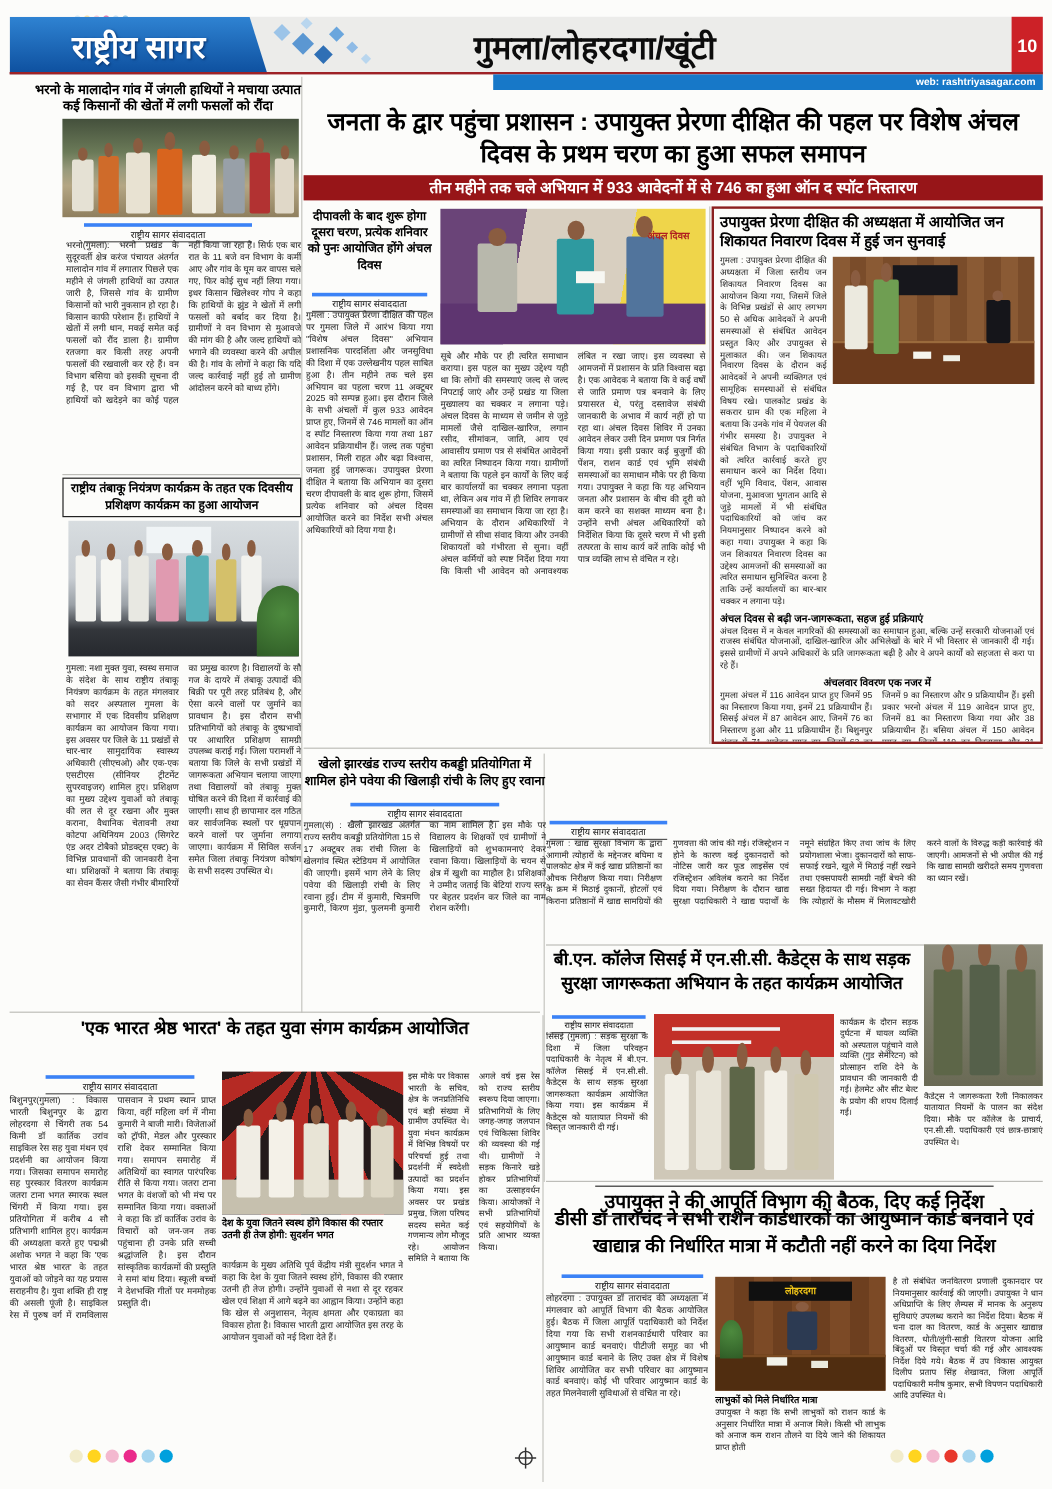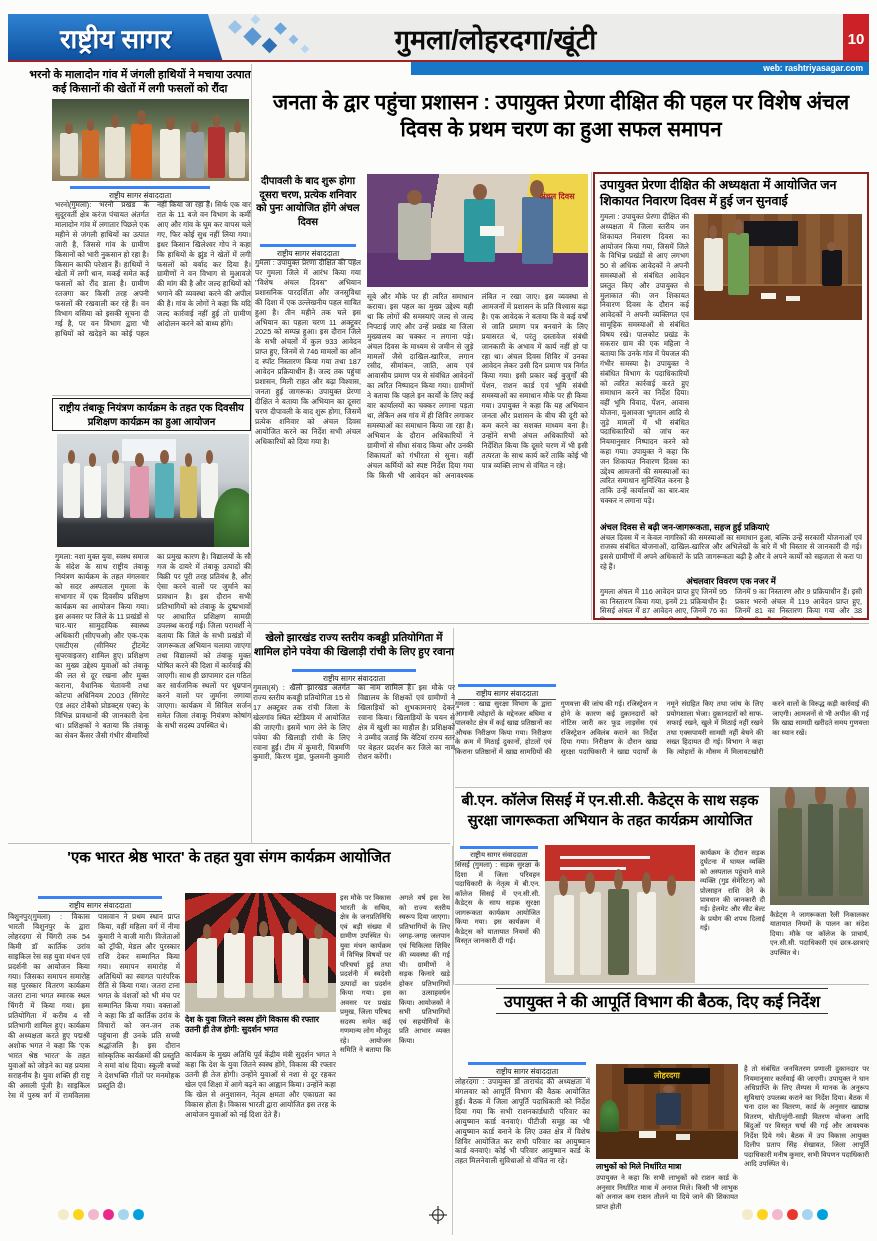--- a/index.html
+++ b/index.html
@@ -113,20 +113,21 @@
     <div class="fig" style="left:26%;top:26%;width:9%;height:48%;background:#e8e8e2;"></div>
     <div class="fig" style="left:38%;top:28%;width:10%;height:46%;background:#e09ab0;"></div>
     <div class="fig" style="left:51%;top:26%;width:10%;height:48%;background:#58b0b8;"></div>
     <div class="fig" style="left:64%;top:28%;width:9%;height:46%;background:#d4c06a;"></div>
     <div class="fig" style="left:75%;top:26%;width:9%;height:48%;background:#f2f2ee;"></div>
     <div class="abs" style="right:-4%;bottom:0;width:22%;height:52%;background:radial-gradient(circle at 50% 40%,#4d8a3e,#2f5c26);border-radius:50% 50% 0 0;"></div>
   </div>
   <div class="abs body cols2" style="left:55px;top:552px;width:196px;height:290px;">गुमला: नशा मुक्त युवा, स्वस्थ समाज के संदेश के साथ राष्ट्रीय तंबाकू नियंत्रण कार्यक्रम के तहत मंगलवार को सदर अस्पताल गुमला के सभागार में एक दिवसीय प्रशिक्षण कार्यक्रम का आयोजन किया गया। इस अवसर पर जिले के 11 प्रखंडों से चार-चार सामुदायिक स्वास्थ्य अधिकारी (सीएचओ) और एक-एक एसटीएस (सीनियर ट्रीटमेंट सुपरवाइजर) शामिल हुए। प्रशिक्षण का मुख्य उद्देश्य युवाओं को तंबाकू की लत से दूर रखना और मुक्त कराना, वैधानिक चेतावनी तथा कोटपा अधिनियम 2003 (सिगरेट एंड अदर टोबैको प्रोडक्ट्स एक्ट) के विभिन्न प्रावधानों की जानकारी देना था। प्रशिक्षकों ने बताया कि तंबाकू का सेवन कैंसर जैसी गंभीर बीमारियों का प्रमुख कारण है। विद्यालयों के सौ गज के दायरे में तंबाकू उत्पादों की बिक्री पर पूरी तरह प्रतिबंध है, और ऐसा करने वालों पर जुर्माने का प्रावधान है। इस दौरान सभी प्रतिभागियों को तंबाकू के दुष्प्रभावों पर आधारित प्रशिक्षण सामग्री उपलब्ध कराई गई। जिला परामर्शी ने बताया कि जिले के सभी प्रखंडों में जागरूकता अभियान चलाया जाएगा तथा विद्यालयों को तंबाकू मुक्त घोषित करने की दिशा में कार्रवाई की जाएगी। साथ ही छापामार दल गठित कर सार्वजनिक स्थलों पर धूम्रपान करने वालों पर जुर्माना लगाया जाएगा। कार्यक्रम में सिविल सर्जन समेत जिला तंबाकू नियंत्रण कोषांग के सभी सदस्य उपस्थित थे।</div>
 
   <div id="leadhead" class="abs">जनता के द्वार पहुंचा प्रशासन : उपायुक्त प्रेरणा दीक्षित की पहल पर विशेष अंचल दिवस के प्रथम चरण का हुआ सफल समापन</div>
+  <div id="leadbanner" class="abs">तीन महीने तक चले अभियान में 933 आवेदनों में से 746 का हुआ ऑन द स्पॉट निस्तारण</div>
 
   <div class="abs hl ctr" style="left:255px;top:174px;width:106px;font-size:10px;line-height:1.35;">दीपावली के बाद शुरू होगा दूसरा चरण, प्रत्येक शनिवार को पुनः आयोजित होंगे अंचल दिवस</div>
   <div class="abs byline" style="left:260px;top:244px;width:96px;">राष्ट्रीय सागर संवाददाता</div>
   <div class="abs body" style="left:255px;top:258px;width:106px;height:362px;">गुमला : उपायुक्त प्रेरणा दीक्षित की पहल पर गुमला जिले में आरंभ किया गया ''विशेष अंचल दिवस'' अभियान प्रशासनिक पारदर्शिता और जनसुविधा की दिशा में एक उल्लेखनीय पहल साबित हुआ है। तीन महीने तक चले इस अभियान का पहला चरण 11 अक्टूबर 2025 को सम्पन्न हुआ। इस दौरान जिले के सभी अंचलों में कुल 933 आवेदन प्राप्त हुए, जिनमें से 746 मामलों का ऑन द स्पॉट निस्तारण किया गया तथा 187 आवेदन प्रक्रियाधीन हैं। जल्द तक पहुंचा प्रशासन, मिली राहत और बढ़ा विश्वास, जनता हुई जागरूक। उपायुक्त प्रेरणा दीक्षित ने बताया कि अभियान का दूसरा चरण दीपावली के बाद शुरू होगा, जिसमें प्रत्येक शनिवार को अंचल दिवस आयोजित करने का निर्देश सभी अंचल अधिकारियों को दिया गया है।</div>
   <div class="ph ph-ceremony" style="left:367px;top:174px;width:221px;height:113px;">
     <div class="abs" style="left:0;bottom:0;width:100%;height:30%;background:#5e3570;"></div>
     <div class="fig" style="left:14%;top:26%;width:15%;height:50%;background:#b8b8ac;"></div>
     <div class="fig" style="left:44%;top:22%;width:14%;height:56%;background:#2e9aa0;"></div>
     <div class="fig" style="left:70%;top:20%;width:14%;height:60%;background:#51749c;"></div>
     <div class="abs" style="left:51%;top:46%;width:11%;height:9%;background:#f7f7f2;"></div>
@@ -139,21 +140,21 @@
     <div class="ph ph-office" style="position:relative;float:right;width:168px;height:106px;margin:2px 0 3px 5px;">
       <div class="abs" style="left:30%;top:6%;width:32%;height:24%;background:#17171c;"></div>
       <div class="abs" style="left:0;bottom:0;width:100%;height:32%;background:#6b3a1c;border-top:2px solid #9a6a3c;"></div>
       <div class="abs" style="left:40%;bottom:20%;width:9%;height:6%;background:#f5f5ee;"></div>
       <div class="abs" style="left:55%;bottom:18%;width:8%;height:5%;background:#efefe6;"></div>
       <div class="fig" style="left:6%;top:22%;width:11%;height:50%;background:#eceadf;"></div>
       <div class="fig" style="left:20%;top:18%;width:13%;height:58%;background:#6f9e52;"></div>
       <div class="fig" style="right:12%;top:34%;width:12%;height:34%;background:#15151a;"></div>
     </div>
     <div class="body" style="font-size:7.2px;">गुमला : उपायुक्त प्रेरणा दीक्षित की अध्यक्षता में जिला स्तरीय जन शिकायत निवारण दिवस का आयोजन किया गया, जिसमें जिले के विभिन्न प्रखंडों से आए लगभग 50 से अधिक आवेदकों ने अपनी समस्याओं से संबंधित आवेदन प्रस्तुत किए और उपायुक्त से मुलाकात की। जन शिकायत निवारण दिवस के दौरान कई आवेदकों ने अपनी व्यक्तिगत एवं सामूहिक समस्याओं से संबंधित विषय रखे। पालकोट प्रखंड के सकरार ग्राम की एक महिला ने बताया कि उनके गांव में पेयजल की गंभीर समस्या है। उपायुक्त ने संबंधित विभाग के पदाधिकारियों को त्वरित कार्रवाई करते हुए समाधान करने का निर्देश दिया। वहीं भूमि विवाद, पेंशन, आवास योजना, मुआवजा भुगतान आदि से जुड़े मामलों में भी संबंधित पदाधिकारियों को जांच कर नियमानुसार निष्पादन करने को कहा गया। उपायुक्त ने कहा कि जन शिकायत निवारण दिवस का उद्देश्य आमजनों की समस्याओं का त्वरित समाधान सुनिश्चित करना है ताकि उन्हें कार्यालयों का बार-बार चक्कर न लगाना पड़े।</div>
-    <div class="hl" style="font-size:8.5px;margin-top:15px;">अंचल दिवस से बढ़ी जन-जागरूकता, सहज हुई प्रक्रियाएं</div>
+    <div class="hl" style="font-size:8.5px;margin-top:3px;">अंचल दिवस से बढ़ी जन-जागरूकता, सहज हुई प्रक्रियाएं</div>
     <div class="body" style="font-size:7.2px;margin-top:1px;">अंचल दिवस में न केवल नागरिकों की समस्याओं का समाधान हुआ, बल्कि उन्हें सरकारी योजनाओं एवं राजस्व संबंधित योजनाओं, दाखिल-खारिज और अभिलेखों के बारे में भी विस्तार से जानकारी दी गई। इससे ग्रामीणों में अपने अधिकारों के प्रति जागरूकता बढ़ी है और वे अपने कार्यों को सहजता से करा पा रहे हैं।</div>
     <div class="hl ctr" style="font-size:8.5px;margin-top:3px;">अंचलवार विवरण एक नजर में</div>
     <div class="body cols2" style="font-size:7.2px;margin-top:1px;">गुमला अंचल में 116 आवेदन प्राप्त हुए जिनमें 95 का निस्तारण किया गया, इनमें 21 प्रक्रियाधीन हैं। सिसई अंचल में 87 आवेदन आए, जिनमें 76 का निस्तारण हुआ और 11 प्रक्रियाधीन हैं। बिशुनपुर अंचल में 71 आवेदन प्राप्त हुए, जिनमें 63 का निस्तारण और 8 प्रक्रियाधीन हैं। घाघरा अंचल में 50 आवेदन आए, जिनमें 48 का निस्तारण और 2 प्रक्रियाधीन हैं। रायडीह अंचल में 18 आवेदन आए, जिनमें 9 का निस्तारण और 9 प्रक्रियाधीन हैं। इसी प्रकार भरनो अंचल में 119 आवेदन प्राप्त हुए, जिनमें 81 का निस्तारण किया गया और 38 प्रक्रियाधीन हैं। बसिया अंचल में 150 आवेदन प्राप्त हुए, जिनमें 119 का निस्तारण और 31 प्रक्रियाधीन हैं। कामडारा अंचल में 81 आवेदन आए, जिनमें 64 का निस्तारण किया गया।</div>
   </div>
 
   <div class="abs hl ctr" style="left:253px;top:630px;width:202px;font-size:10.5px;line-height:1.35;">खेलो झारखंड राज्य स्तरीय कबड्डी प्रतियोगिता में शामिल होने पवेया की खिलाड़ी रांची के लिए हुए रवाना</div>
   <div class="abs byline" style="left:292px;top:669px;width:124px;">राष्ट्रीय सागर संवाददाता</div>
   <div class="abs body cols2" style="left:253px;top:683px;width:202px;height:160px;">गुमला(सं) : खेलो झारखंड अंतर्गत राज्य स्तरीय कबड्डी प्रतियोगिता 15 से 17 अक्टूबर तक रांची जिला के खेलगांव स्थित स्टेडियम में आयोजित की जाएगी। इसमें भाग लेने के लिए पवेया की खिलाड़ी रांची के लिए रवाना हुईं। टीम में कुमारी, चित्रमणि कुमारी, किरण मुंडा, फुलमनी कुमारी का नाम शामिल है। इस मौके पर विद्यालय के शिक्षकों एवं ग्रामीणों ने खिलाड़ियों को शुभकामनाएं देकर रवाना किया। खिलाड़ियों के चयन से क्षेत्र में खुशी का माहौल है। प्रशिक्षकों ने उम्मीद जताई कि बेटियां राज्य स्तर पर बेहतर प्रदर्शन कर जिले का नाम रोशन करेंगी।</div>
 
   <div class="abs byline" style="left:458px;top:684px;width:98px;">राष्ट्रीय सागर संवाददाता</div>
@@ -188,20 +189,21 @@
     <div class="fig" style="left:26%;top:34%;width:14%;height:54%;background:#f4f1e8;"></div>
     <div class="fig" style="left:45%;top:36%;width:14%;height:52%;background:#e8e4d6;"></div>
     <div class="fig" style="left:64%;top:34%;width:14%;height:54%;background:#f0ede4;"></div>
     <div class="fig" style="left:82%;top:38%;width:13%;height:50%;background:#ded8c6;"></div>
   </div>
   <div class="abs caption" style="left:185px;top:1015px;width:151px;">देश के युवा जितने स्वस्थ होंगे विकास की रफ्तार उतनी ही तेज होगी: सुदर्शन भगत</div>
   <div class="abs body" style="left:185px;top:1050px;width:151px;height:185px;">कार्यक्रम के मुख्य अतिथि पूर्व केंद्रीय मंत्री सुदर्शन भगत ने कहा कि देश के युवा जितने स्वस्थ होंगे, विकास की रफ्तार उतनी ही तेज होगी। उन्होंने युवाओं से नशा से दूर रहकर खेल एवं शिक्षा में आगे बढ़ने का आह्वान किया। उन्होंने कहा कि खेल से अनुशासन, नेतृत्व क्षमता और एकाग्रता का विकास होता है। विकास भारती द्वारा आयोजित इस तरह के आयोजन युवाओं को नई दिशा देते हैं।</div>
   <div class="abs body cols2" style="left:340px;top:893px;width:110px;height:342px;font-size:7px;">इस मौके पर विकास भारती के सचिव, क्षेत्र के जनप्रतिनिधि एवं बड़ी संख्या में ग्रामीण उपस्थित थे। युवा मंथन कार्यक्रम में विभिन्न विषयों पर परिचर्चा हुई तथा प्रदर्शनी में स्वदेशी उत्पादों का प्रदर्शन किया गया। इस अवसर पर प्रखंड प्रमुख, जिला परिषद सदस्य समेत कई गणमान्य लोग मौजूद रहे। आयोजन समिति ने बताया कि अगले वर्ष इस रेस को राज्य स्तरीय स्वरूप दिया जाएगा। प्रतिभागियों के लिए जगह-जगह जलपान एवं चिकित्सा शिविर की व्यवस्था की गई थी। ग्रामीणों ने सड़क किनारे खड़े होकर प्रतिभागियों का उत्साहवर्धन किया। आयोजकों ने सभी प्रतिभागियों एवं सहयोगियों के प्रति आभार व्यक्त किया।</div>
 
   <div class="abs overline" style="left:455px;top:988px;width:414px;"><span>उपायुक्त ने की आपूर्ति विभाग की बैठक, दिए कई निर्देश</span></div>
+  <div class="abs hl ctr" style="left:455px;top:1006px;width:414px;font-size:15.5px;line-height:1.4;">डीसी डॉ ताराचंद ने सभी राशन कार्डधारकों का आयुष्मान कार्ड बनवाने एवं खाद्यान्न की निर्धारित मात्रा में कटौती नहीं करने का दिया निर्देश</div>
   <div class="abs byline" style="left:468px;top:1062px;width:118px;">राष्ट्रीय सागर संवाददाता</div>
   <div class="abs body" style="left:455px;top:1077px;width:135px;height:158px;">लोहरदगा : उपायुक्त डॉ ताराचंद की अध्यक्षता में मंगलवार को आपूर्ति विभाग की बैठक आयोजित हुई। बैठक में जिला आपूर्ति पदाधिकारी को निर्देश दिया गया कि सभी राशनकार्डधारी परिवार का आयुष्मान कार्ड बनवाएं। पीटीजी समूह का भी आयुष्मान कार्ड बनाने के लिए उक्त क्षेत्र में विशेष शिविर आयोजित कर सभी परिवार का आयुष्मान कार्ड बनवाएं। कोई भी परिवार आयुष्मान कार्ड के तहत मिलनेवाली सुविधाओं से वंचित ना रहे।</div>
   <div class="ph ph-desk" style="left:596px;top:1064px;width:142px;height:95px;">
     <div class="abs hl ctr" style="left:20%;top:4%;width:60%;height:17%;background:#101010;color:#f5c818;font-size:8px;line-height:16px;">लोहरदगा</div>
     <div class="fig" style="left:42%;top:30%;width:18%;height:34%;background:#2c3a52;"></div>
     <div class="abs" style="left:0;bottom:0;width:100%;height:30%;background:#502d10;border-top:2px solid #7a4a22;"></div>
     <div class="abs" style="left:30%;bottom:22%;width:12%;height:7%;background:#f2f2ea;"></div>
     <div class="abs" style="left:56%;bottom:20%;width:10%;height:6%;background:#eaeade;"></div>
     <div class="abs" style="left:3%;bottom:28%;width:13%;height:34%;background:radial-gradient(circle at 50% 30%,#4d8a3e,#2f5c26);border-radius:50% 50% 0 0;"></div>
   </div>

